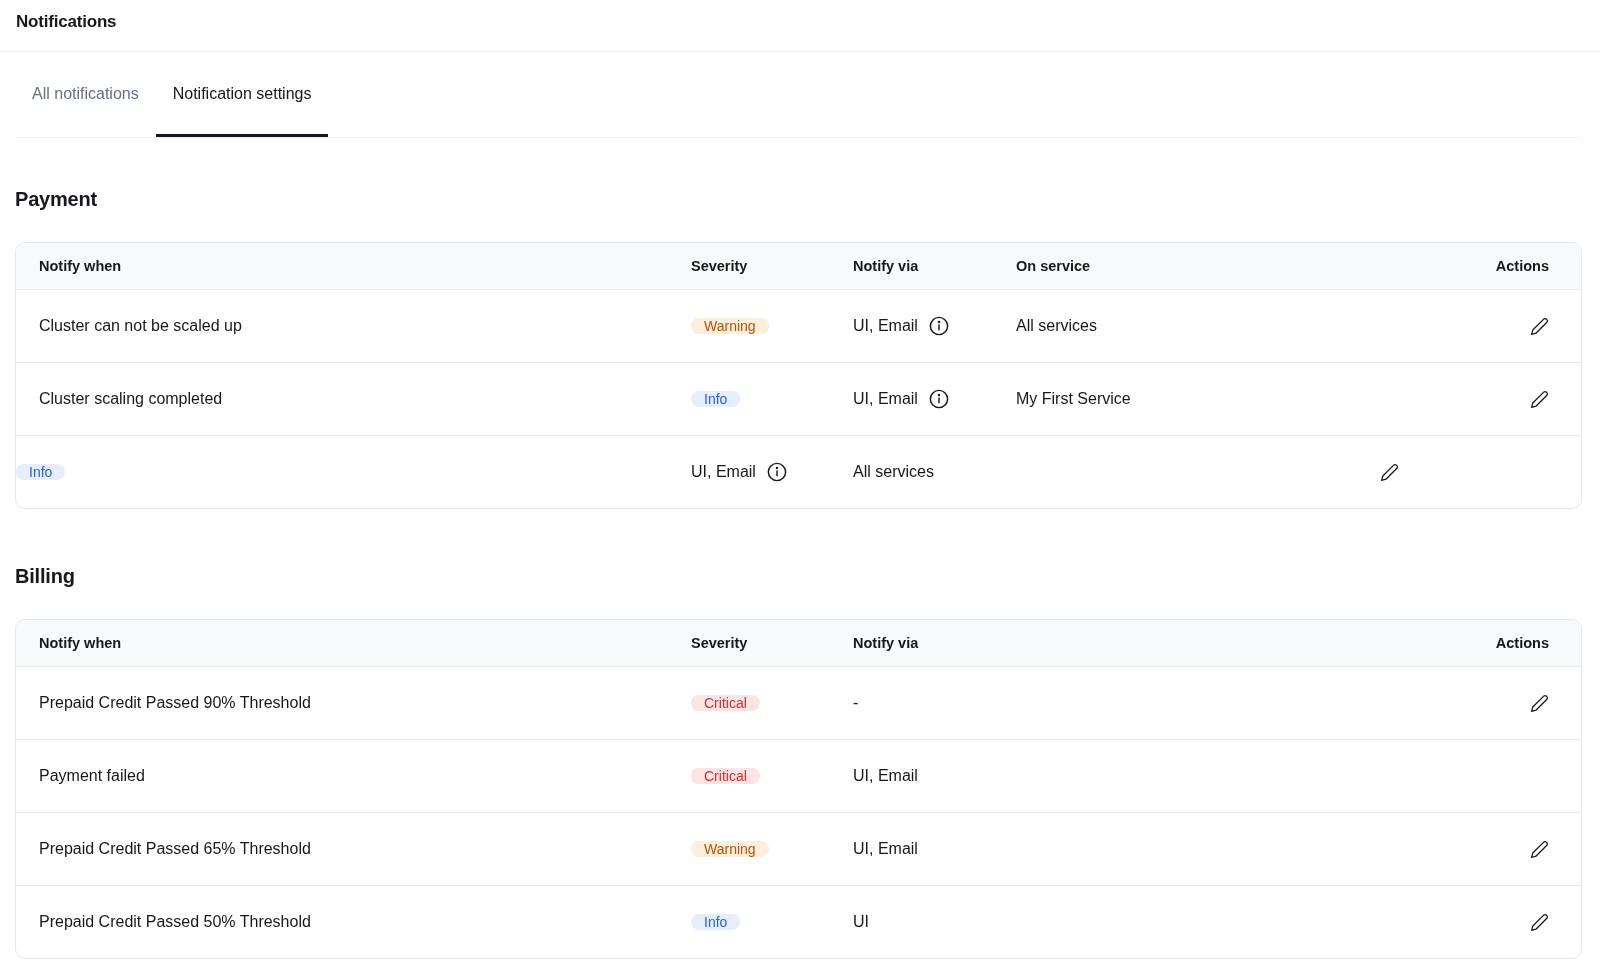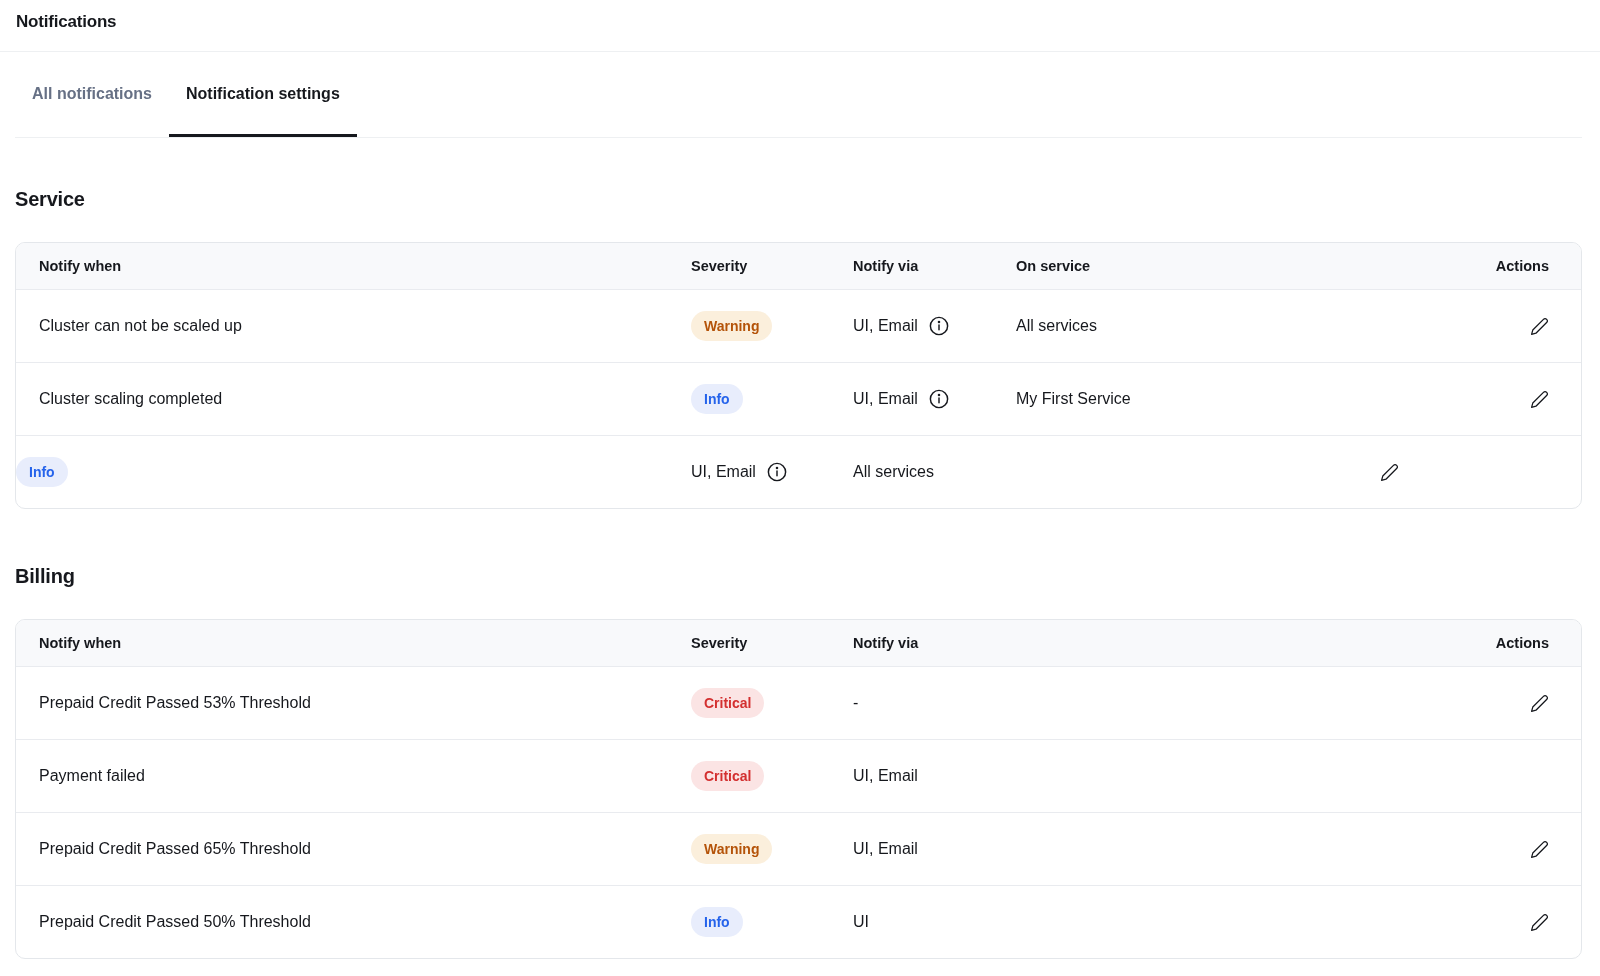--- a/index.html
+++ b/index.html
@@ -18,41 +18,41 @@
   }
   .page-header{
     height:52px;border-bottom:1px solid var(--divider);
     padding:11px 0 0 16px;
   }
   .page-title{font-size:17px;font-weight:700;margin:0;letter-spacing:-0.2px;line-height:22px;}
   .content{padding:0 0 0 15px;width:1582px;}
   .tabs{display:flex;height:86px;border-bottom:1px solid var(--divider);}
   .tab{
     height:100%;display:flex;align-items:center;padding:2px 17px 0 17px;
-    font-size:16px;font-weight:700;color:var(--muted);
+    font-size:16px;font-weight:400;color:var(--muted);
     background:none;border:none;border-bottom:3px solid transparent;
     cursor:pointer;font-family:inherit;
   }
   .tab.active{color:var(--text);border-bottom-color:#16181D;}
   .section{margin-top:48px;width:1567px;}
   .section.billing{margin-top:54px;}
   .section-heading{font-size:20px;font-weight:700;margin:0 0 30px 0;line-height:26px;letter-spacing:-0.2px;}
   .table{border:1px solid var(--table-border);border-radius:10px;overflow:hidden;background:#fff;}
   .row{display:grid;align-items:center;}
   .table.cols-5 .row{grid-template-columns:675px 162px 163px 1fr 150px;}
   .table.cols-4 .row{grid-template-columns:675px 162px 1fr 150px;}
   .row.thead{height:46px;background:var(--thead-bg);text-align:right;}
   .row.data{height:73px;border-top:1px solid var(--separator);}
   .cell{display:flex;align-items:center;font-size:16px;color:var(--text);}
   .cell.first{padding-left:23px;}
   .cell.actions{justify-content:flex-end;padding-right:32px;}
   .th{font-size:14.5px;font-weight:700;}
   .badge{
-    display:inline-flex;align-items:center;height:30px;padding:8px 13px;
-    border-radius:15px;font-size:14px;font-weight:700;line-height:1;
+    display:inline-flex;align-items:center;height:16px;padding:8px 13px;
+    border-radius:15px;font-size:14px;font-weight:400;line-height:1;
   }
   .notify-via{display:flex;align-items:center;gap:10px;}
   .icon-btn{
     display:inline-flex;align-items:center;justify-content:center;
     background:none;border:none;padding:0;margin:0;cursor:pointer;color:var(--text);
   }
   .icon-btn svg{display:block;}
 </style>
 </head>
 <body>
@@ -61,21 +61,21 @@
   <header class="page-header">
     <h1 class="page-title">Notifications</h1>
   </header>
   <div class="content">
     <nav class="tabs" id="tabs">
         <button class="tab">All notifications</button>
         <button class="tab active">Notification settings</button>
       </nav>
     <main id="sections">
         <section class="section service">
-          <h2 class="section-heading">Service</h2>
+          <h2 class="section-heading">Payment</h2>
           <div class="table cols-5">
             <div class="row thead">
               <div class="cell th first">Notify when</div>
               <div class="cell th">Severity</div>
               <div class="cell th">Notify via</div>
               <div class="cell th">On service</div>
               <div class="cell th actions">Actions</div>
             </div>
             <div class="row data">
               <div class="cell first">
@@ -170,21 +170,21 @@
           <h2 class="section-heading">Billing</h2>
           <div class="table cols-4">
             <div class="row thead">
               <div class="cell th first">Notify when</div>
               <div class="cell th">Severity</div>
               <div class="cell th">Notify via</div>
               <div class="cell th actions">Actions</div>
             </div>
             <div class="row data">
               <div class="cell first">
-                <span>Prepaid Credit Passed 53% Threshold</span>
+                <span>Prepaid Credit Passed 90% Threshold</span>
               </div>
               <div class="cell">
                 <span class="badge" style="background: rgb(251, 228, 228); color: rgb(211, 47, 47);">Critical</span>
               </div>
               <div class="cell">
                 <span class="notify-via">
                   <span>-</span>
                 </span>
               </div>
               <div class="cell actions">

